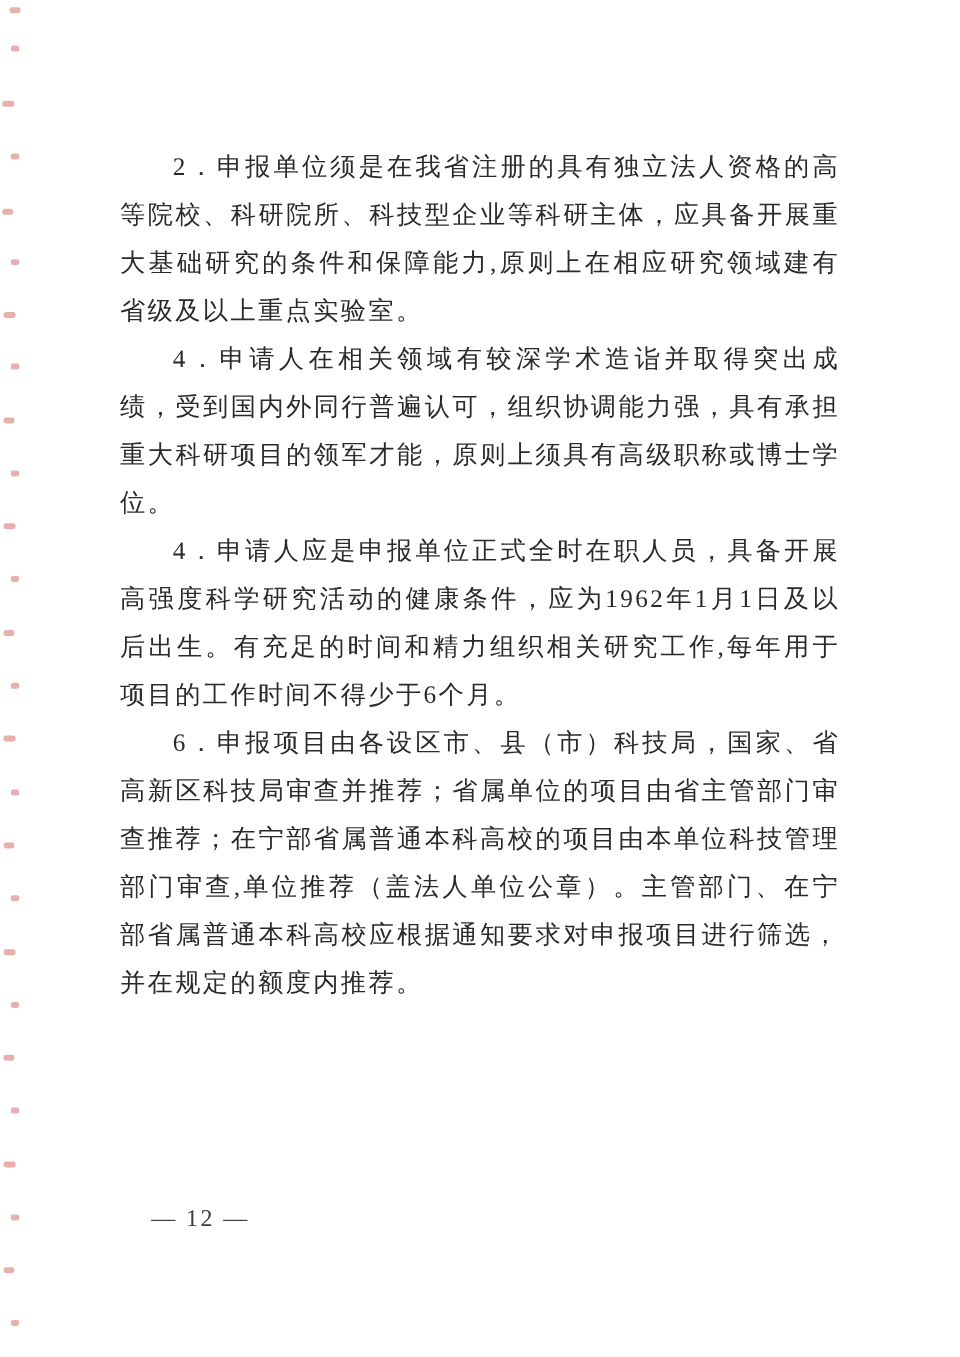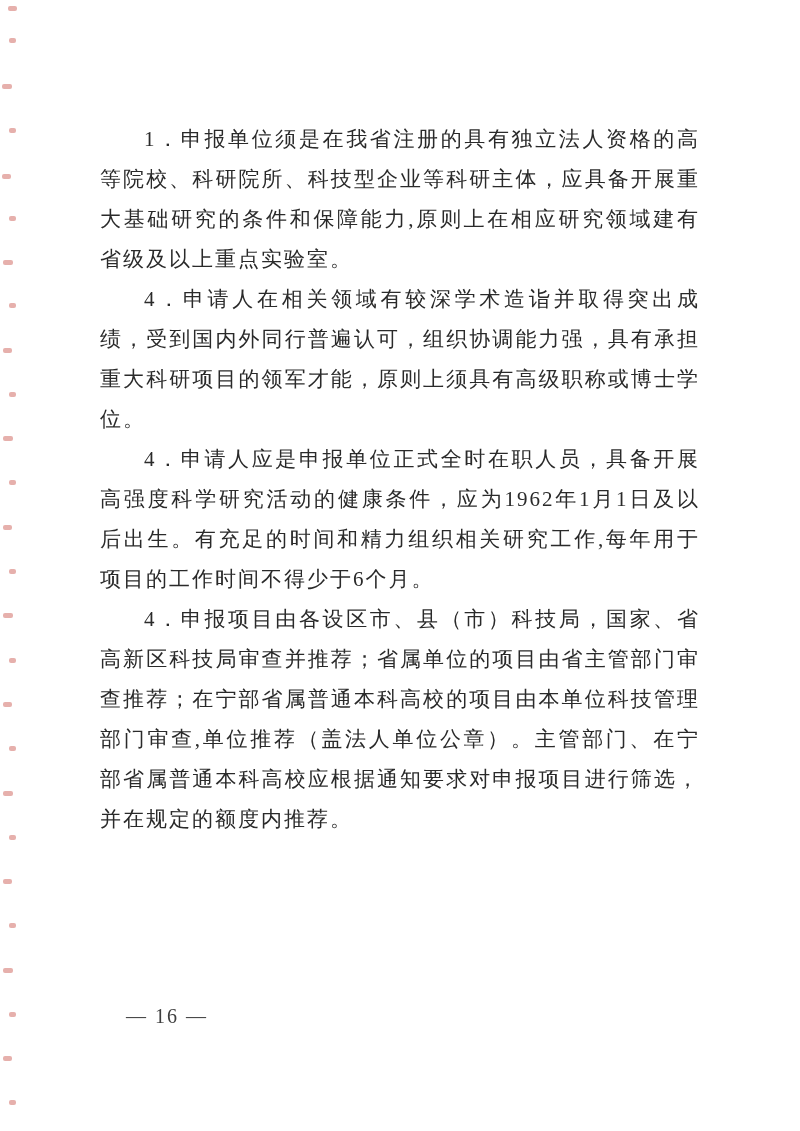--- a/index.html
+++ b/index.html
@@ -82,21 +82,21 @@
     <span class="edge-mark" style="left:9px;  top:835px;  width:7px;"></span>
     <span class="edge-mark" style="left:3px;  top:879px;  width:9px;"></span>
     <span class="edge-mark" style="left:9px;  top:923px;  width:7px;"></span>
     <span class="edge-mark" style="left:3px;  top:968px;  width:10px;"></span>
     <span class="edge-mark" style="left:9px;  top:1012px; width:7px;"></span>
     <span class="edge-mark" style="left:3px;  top:1056px; width:9px;"></span>
     <span class="edge-mark" style="left:9px;  top:1100px; width:7px;"></span>
   </div>
 
   <div class="content">
-    <p class="para">1．申报单位须是在我省注册的具有独立法人资格的高等院校、科研院所、科技型企业等科研主体，应具备开展重大基础研究的条件和保障能力,原则上在相应研究领域建有省级及以上重点实验室。</p>
+    <p class="para">2．申报单位须是在我省注册的具有独立法人资格的高等院校、科研院所、科技型企业等科研主体，应具备开展重大基础研究的条件和保障能力,原则上在相应研究领域建有省级及以上重点实验室。</p>
     <p class="para">4．申请人在相关领域有较深学术造诣并取得突出成绩，受到国内外同行普遍认可，组织协调能力强，具有承担重大科研项目的领军才能，原则上须具有高级职称或博士学位。</p>
     <p class="para">4．申请人应是申报单位正式全时在职人员，具备开展高强度科学研究活动的健康条件，应为1962年1月1日及以后出生。有充足的时间和精力组织相关研究工作,每年用于项目的工作时间不得少于6个月。</p>
-    <p class="para">4．申报项目由各设区市、县（市）科技局，国家、省高新区科技局审查并推荐；省属单位的项目由省主管部门审查推荐；在宁部省属普通本科高校的项目由本单位科技管理部门审查,单位推荐（盖法人单位公章）。主管部门、在宁部省属普通本科高校应根据通知要求对申报项目进行筛选，并在规定的额度内推荐。</p>
+    <p class="para">6．申报项目由各设区市、县（市）科技局，国家、省高新区科技局审查并推荐；省属单位的项目由省主管部门审查推荐；在宁部省属普通本科高校的项目由本单位科技管理部门审查,单位推荐（盖法人单位公章）。主管部门、在宁部省属普通本科高校应根据通知要求对申报项目进行筛选，并在规定的额度内推荐。</p>
   </div>
 
-  <div class="footer">— 16 —</div>
+  <div class="footer">— 12 —</div>
 
 </div>
 
 </body></html>

